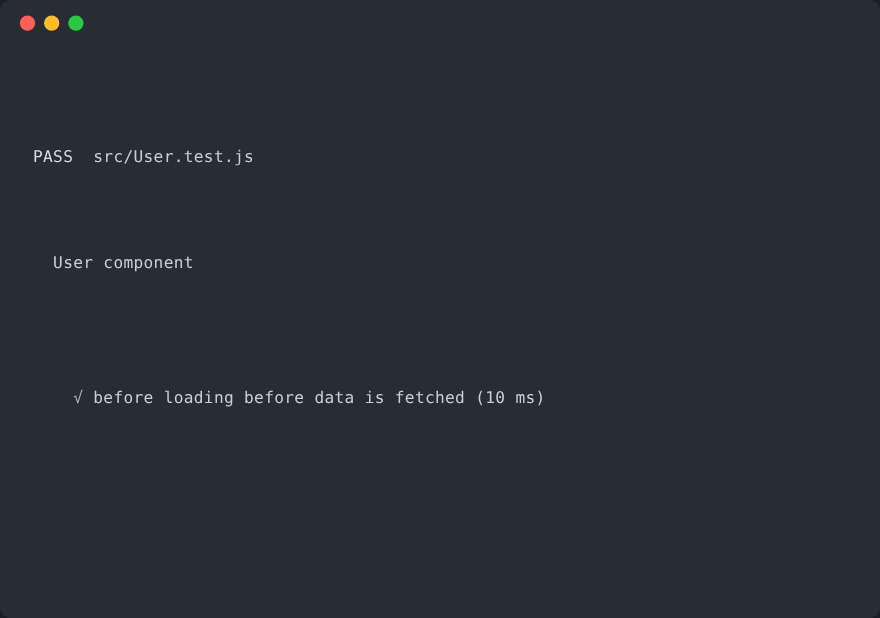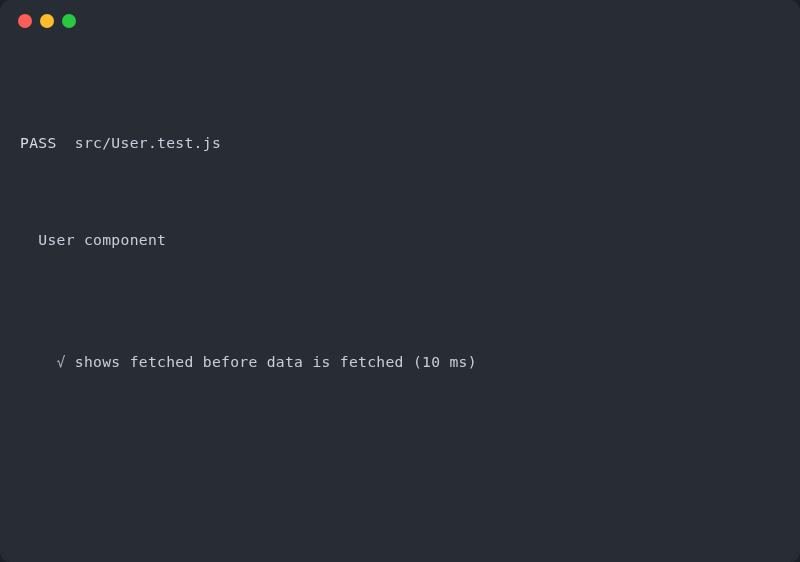--- a/index.html
+++ b/index.html
@@ -51,20 +51,21 @@
     font-size: 14.7px;
     line-height: 24.3px;
     letter-spacing: 0.02em;
     color: #abb2bf;
     white-space: pre;
   }
   .line {
     height: 24.3px;
     padding-left: 20px;
     white-space: pre;
+    margin-left: 10px;
   }
   .line.blank { height: 24.3px; }
 
   
   .t-dim     { color: #9aa2b1; }
   .t-bright  { color: #c8cedb; }
   .t-white   { color: #d7dce6; }
   .t-check   { color: #abb2bf; }
 </style>
 </head>
@@ -78,21 +79,21 @@
     <span class="dot dot-max"></span>
   </div>
 
   <div class="term-body">
 
     <div class="line"><span class="t-white">PASS</span><span class="t-dim">  </span><span class="t-bright">src/User.test.js</span></div>
 
     <div class="line"><span>  </span><span class="t-bright">User component</span></div>
 
 
-    <div class="line"><span>    </span><span class="t-check">√</span><span> </span><span class="t-bright">shows fetched before data is fetched</span><span> </span><span class="t-bright">(10 ms)</span></div>
+    <div class="line"><span>    </span><span class="t-check">√</span><span> </span><span class="t-bright">before loading before data is fetched</span><span> </span><span class="t-bright">(10 ms)</span></div>
 
     <div class="line blank"></div>
     
 
     
 
     
 
     
 

